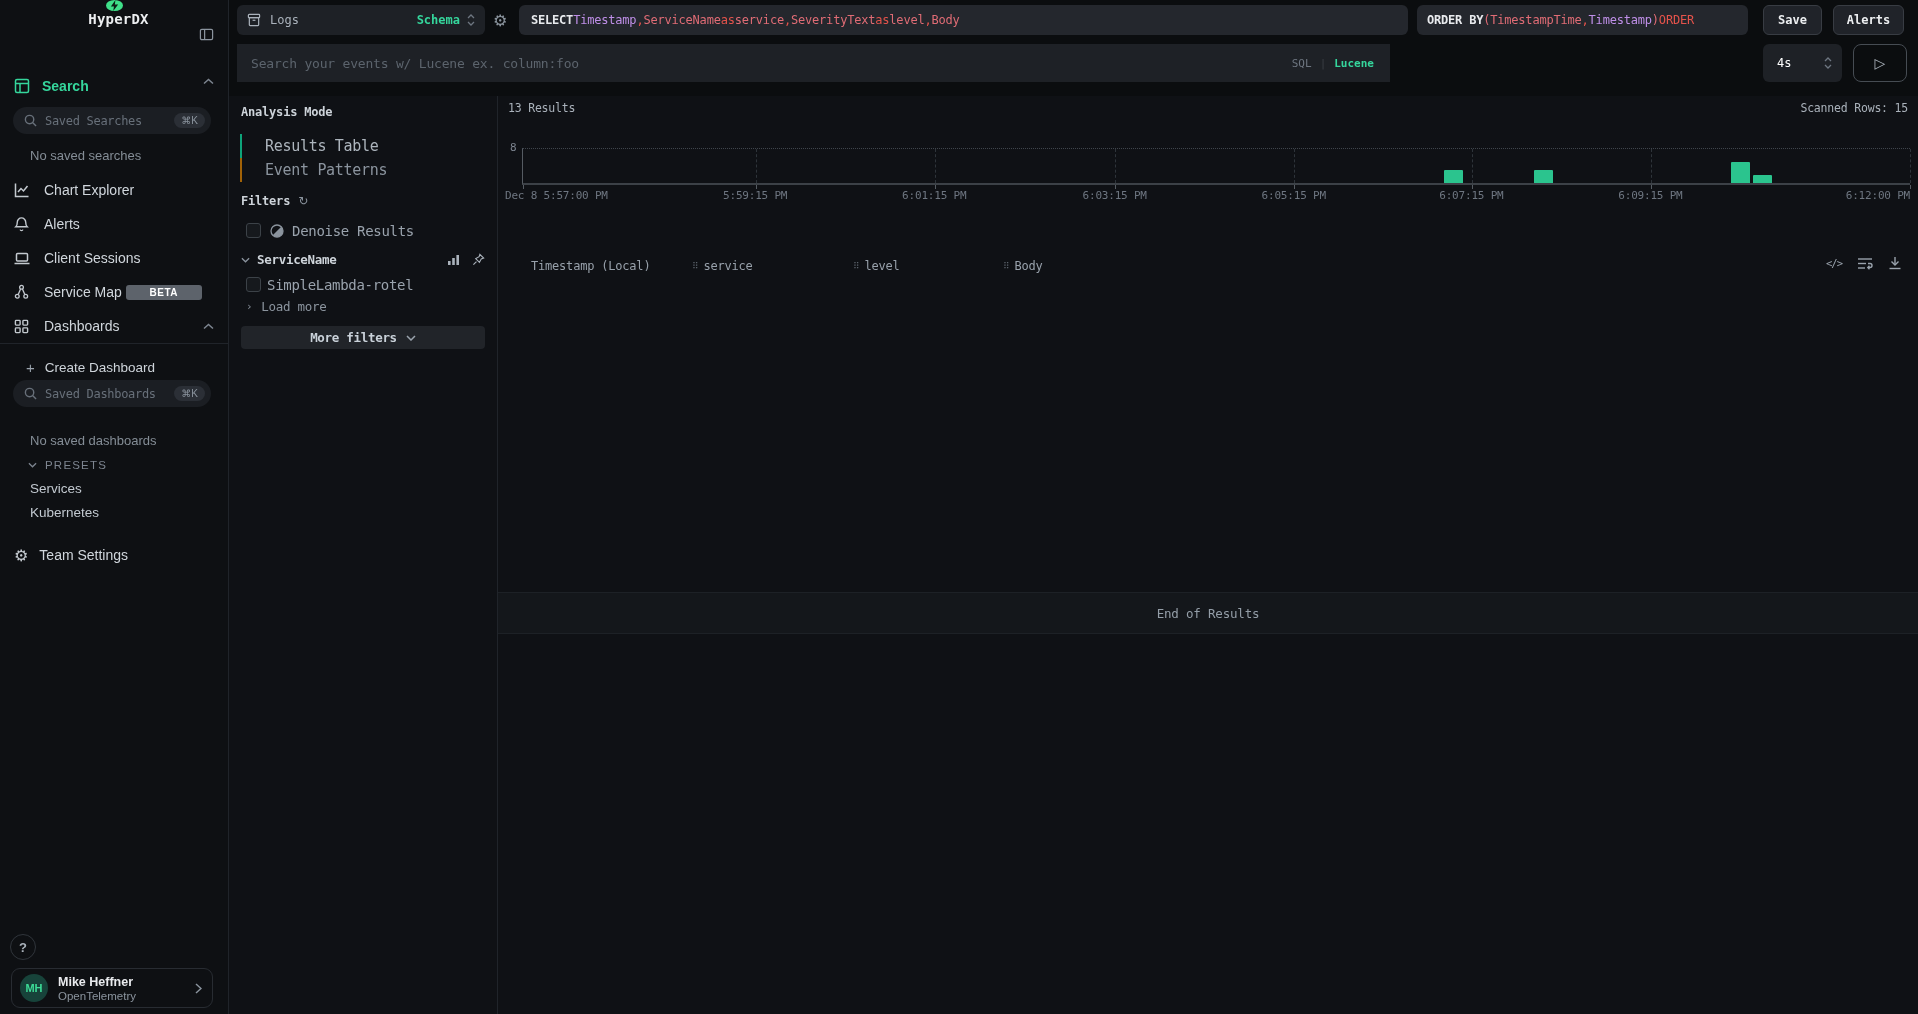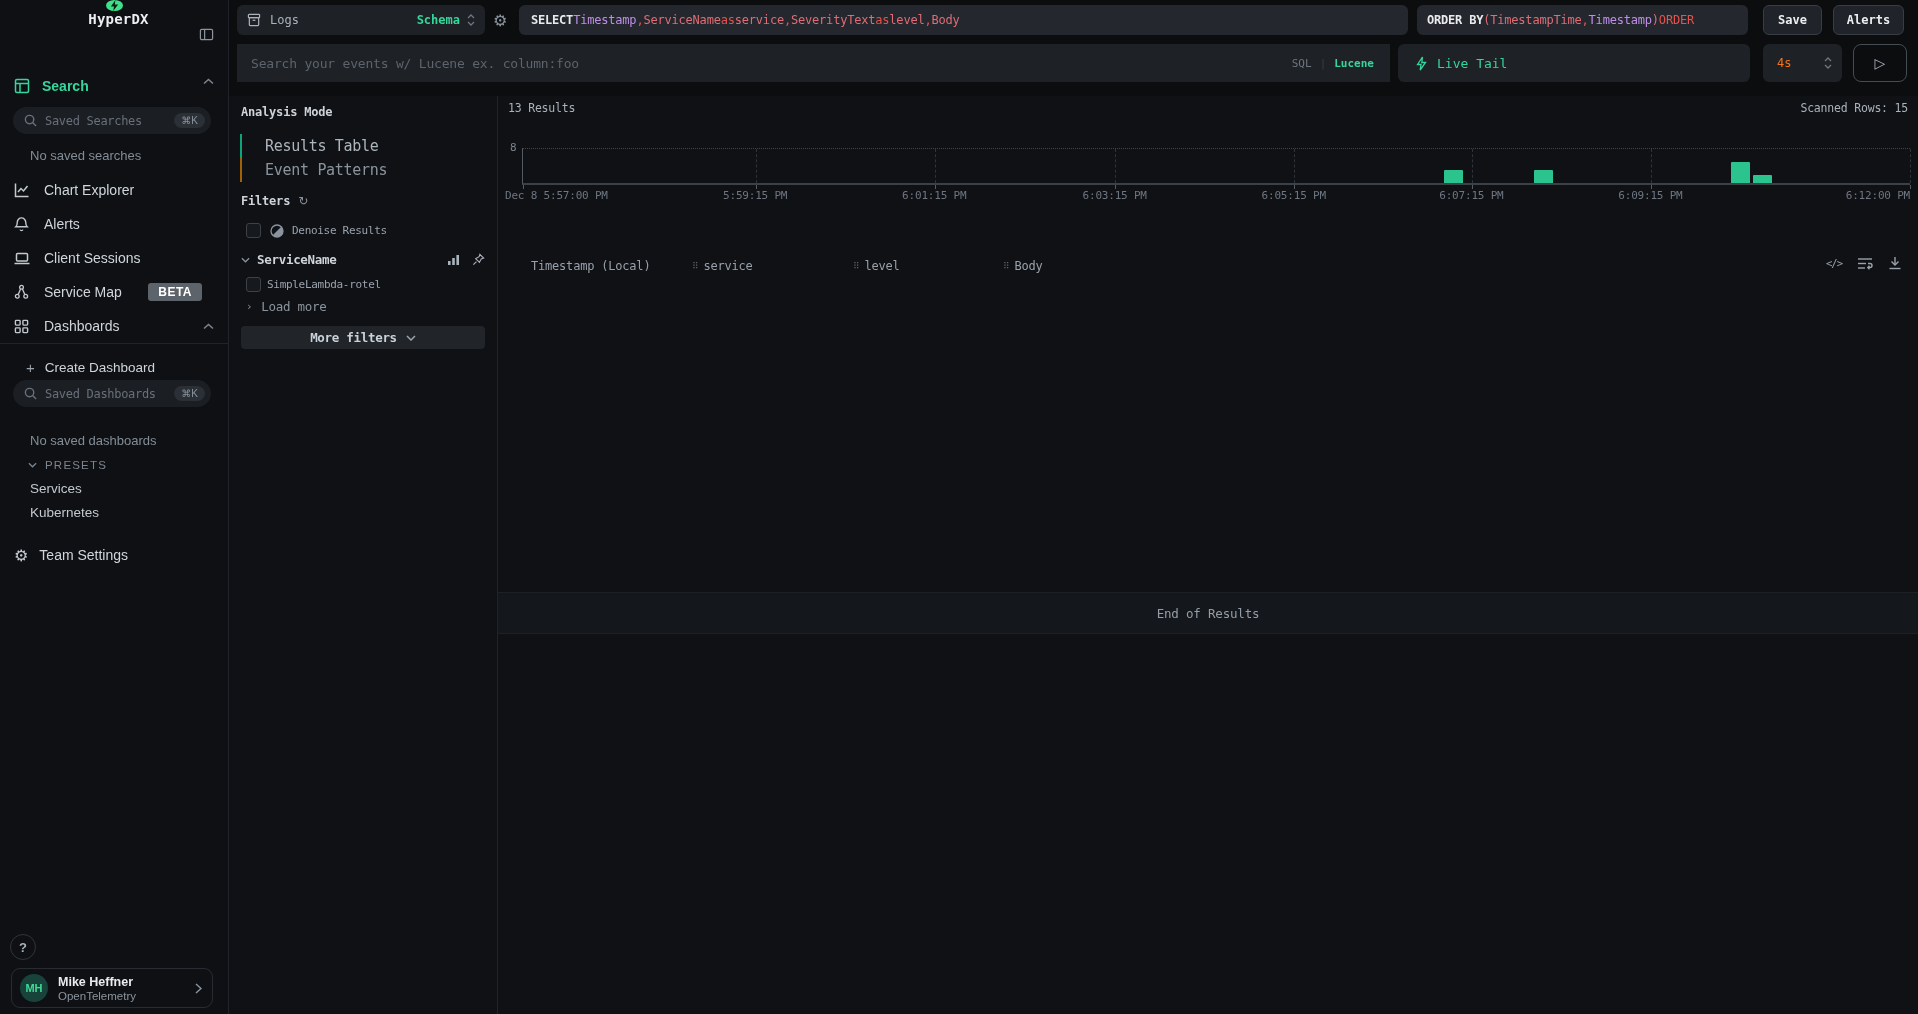--- a/index.html
+++ b/index.html
@@ -29,21 +29,21 @@
   .nav-search { position:absolute; top:78px; left:0; right:0; height:32px; display:flex; align-items:flex-start; padding:0 14px; color:var(--accent); font-weight:bold; font-size:14px; cursor:pointer; }
   .nav-search .lbl { margin-left:12px; }
   .nav-search .chev { margin-left:auto; color:#7d8590; }
   .pill-input { position:absolute; left:13px; width:198px; height:27px; border-radius:15px; background:#1b1e23; display:flex; align-items:center; padding:0 6px 0 11px; cursor:text; }
   .pill-input .ph { font-size:12px; color:#68707a; margin-left:8px; letter-spacing:-0.3px; }
   .pill-input .kbd { margin-left:auto; background:#2b2f36; color:#8b949e; font-size:10px; padding:2px 7px; border-radius:9px; font-family:"Liberation Sans",sans-serif; }
   .sb-empty { position:absolute; left:30px; font-size:13px; color:#848d96; }
   .nav-list { position:absolute; top:173px; left:0; right:0; }
   .nav-item { height:34px; display:flex; align-items:center; padding:0 14px; color:#d0d6dc; font-size:14px; cursor:pointer; }
   .nav-item .nicon { width:17px; color:#c3c9cf; margin-right:13px; }
-  .badge { margin-left:auto; margin-right:12px; background:#5d636b; color:#fff; font-weight:bold; font-size:12px; padding:2px 10px; border-radius:3px; letter-spacing:0.5px; font-family:"Liberation Sans",sans-serif; }
+  .badge { margin-left:auto; margin-right:12px; background:#5d636b; color:#fff; font-weight:bold; font-size:10px; padding:2px 24px; border-radius:3px; letter-spacing:0.5px; font-family:"Liberation Sans",sans-serif; }
   .nav-item .chev { margin-left:auto; color:#7d8590; }
   .sb-divider { position:absolute; top:343px; left:0; right:0; height:1px; background:var(--border); }
   .create-dash { position:absolute; top:355px; left:0; right:0; height:24px; display:flex; align-items:center; padding:0 14px 0 26px; color:#ced4da; font-size:13.5px; cursor:pointer; }
   .create-dash .plus { color:#9aa3ad; margin-right:10px; font-size:15px; }
   .presets-hdr { position:absolute; top:459px; left:28px; display:flex; align-items:center; color:#7d8590; font-size:11.5px; letter-spacing:1.2px; cursor:pointer; }
   .presets-hdr .chev { margin-right:8px; }
   .preset-item { position:absolute; left:30px; font-size:13.5px; color:#c2c9d0; cursor:pointer; }
   .team-settings { position:absolute; top:543px; left:0; right:0; height:24px; display:flex; align-items:center; padding:0 14px; color:#d0d6dc; font-size:14px; cursor:pointer; }
   .team-settings .gear { font-size:16px; color:#c3c9cf; margin-right:11px; font-family:"DejaVu Sans",sans-serif; }
   .help-btn { position:absolute; top:934px; left:10px; width:26px; height:26px; border-radius:50%; border:1px solid #30353b; color:#aab2bb; font-size:13px; font-weight:bold; display:flex; align-items:center; justify-content:center; cursor:pointer; font-family:"Liberation Sans",sans-serif; }
@@ -76,33 +76,33 @@
   .search-row { position:absolute; left:229px; top:36px; width:1689px; height:60px; background:var(--bg-top); }
   .search-input { position:absolute; left:8px; top:8px; width:1153px; height:38px; background:var(--box); border-radius:0; display:flex; align-items:center; }
   .search-input input { flex:1; background:transparent; border:none; outline:none; color:#c9d1d9; font-size:13px; font-family:inherit; padding:0 14px; letter-spacing:-0.2px; }
   .search-input input::placeholder { color:#5c646d; }
   .lang-toggle { display:flex; align-items:center; padding-right:16px; font-size:11px; }
   .lang-sql { color:#6e7681; cursor:pointer; }
   .lang-sep { color:#3a3f45; margin:0 8px; }
   .lang-lucene { color:var(--accent); font-weight:bold; cursor:pointer; }
   .livetail-btn { position:absolute; left:1169px; top:8px; width:352px; height:38px; background:var(--box); border-radius:6px; display:flex; align-items:center; padding-left:18px; color:var(--accent); font-size:13px; cursor:pointer; }
   .livetail-btn .lbl { margin-left:10px; }
-  .interval-select { position:absolute; left:1534px; top:8px; width:79px; height:38px; background:var(--box); border-radius:6px; display:flex; align-items:center; padding:0 10px 0 14px; color:#f97316; font-size:12px; cursor:pointer; }
+  .interval-select { position:absolute; left:1534px; top:8px; width:79px; height:38px; background:var(--box); border-radius:6px; display:flex; align-items:center; padding:0 10px 0 14px; color:#ffffff; font-size:12px; cursor:pointer; }
   .interval-select .updown { margin-left:auto; }
   .play-btn { position:absolute; left:1624px; top:8px; width:54px; height:38px; background:transparent; border:1px solid #464c53; border-radius:8px; color:#aab2bb; font-size:14px; display:flex; align-items:center; justify-content:center; cursor:pointer; font-family:"DejaVu Sans",sans-serif; }
 
   
   .content { position:absolute; left:229px; top:96px; width:1689px; height:918px; background:var(--bg-content); display:flex; }
   .filter-panel { position:relative; width:269px; height:100%; border-right:1px solid var(--border); flex:none; }
   .fp-title { position:absolute; left:12px; font-weight:bold; font-size:12px; color:#cdd3d9; letter-spacing:-0.2px; }
   .am-opt { position:absolute; left:11px; right:8px; height:24px; line-height:24px; border-left:2px solid #a16207; padding-left:23px; font-size:15px; color:#8b949e; letter-spacing:-0.3px; cursor:pointer; }
   .am-opt.active { border-left-color:#0ea47a; color:#adb5bd; }
   .refresh-ic { color:#8b949e; font-weight:normal; margin-left:8px; font-family:"DejaVu Sans",sans-serif; }
   .checkbox { width:15px; height:15px; border-radius:3px; border:1px solid #3c4248; background:#16191d; flex:none; cursor:pointer; }
-  .fp-row { position:absolute; left:17px; right:24px; height:17px; display:flex; align-items:center; font-size:11px; color:#9aa3ad; letter-spacing:-0.3px; }
+  .fp-row { position:absolute; left:17px; right:24px; height:17px; display:flex; align-items:center; font-size:14px; color:#9aa3ad; letter-spacing:-0.3px; }
   .fp-row .ic { color:#8b949e; margin-left:9px; }
   .fp-row .lbl { margin-left:8px; cursor:pointer; }
   .group-hdr { position:absolute; left:12px; right:12px; height:17px; display:flex; align-items:center; }
   .group-hdr .chev { color:#8b949e; }
   .group-hdr .gname { margin-left:7px; font-weight:bold; font-size:12.5px; color:#ced4da; letter-spacing:-0.3px; cursor:pointer; }
   .group-hdr .gicons { margin-left:auto; display:flex; gap:11px; color:#aab2bb; }
   .load-more { position:absolute; left:17px; height:16px; display:flex; align-items:center; color:#8b949e; font-size:12.5px; cursor:pointer; letter-spacing:-0.3px; }
   .load-more .chev { margin-right:9px; font-size:11px; }
   .more-filters { position:absolute; top:230px; left:12px; right:12px; height:23px; background:#212429; border-radius:4px; border:none; color:#c9d1d9; font-weight:bold; font-size:12.5px; display:flex; align-items:center; justify-content:center; cursor:pointer; font-family:inherit; letter-spacing:-0.3px; }
   .more-filters .chev { margin-left:9px; color:#9aa3ad; }
@@ -336,28 +336,20 @@
 </header>
 
 <div class="search-row">
   <div class="search-input">
     <input type="text" placeholder="Search your events w/ Lucene ex. column:foo" style="">
     <span class="lang-toggle">
       <span class="lang-sql">SQL</span>
       <span class="lang-sep">|</span>
       <span class="lang-lucene">Lucene</span>
     </span>
-  </div>
-  <div class="livetail-btn">
-    <span>
-      <svg width="11" height="15" viewBox="0 0 11 15" fill="none" stroke="currentColor" stroke-width="1.3">
-          <path d="M6.5 1 L1.5 8.5 L5 8.5 L4.2 14 L9.5 6.5 L5.8 6.5 Z"></path>
-        </svg>
-    </span>
-    <span class="lbl">Live Tail</span>
   </div>
   <div class="interval-select">
     <span>4s</span>
     <span class="updown">
       <svg width="8" height="12" viewBox="0 0 8 12" fill="none" stroke="currentColor" stroke-width="1.3">
           <polyline points="1,4 4,1 7,4"></polyline>
           <polyline points="1,8 4,11 7,8"></polyline>
         </svg>
     </span>
   </div>

